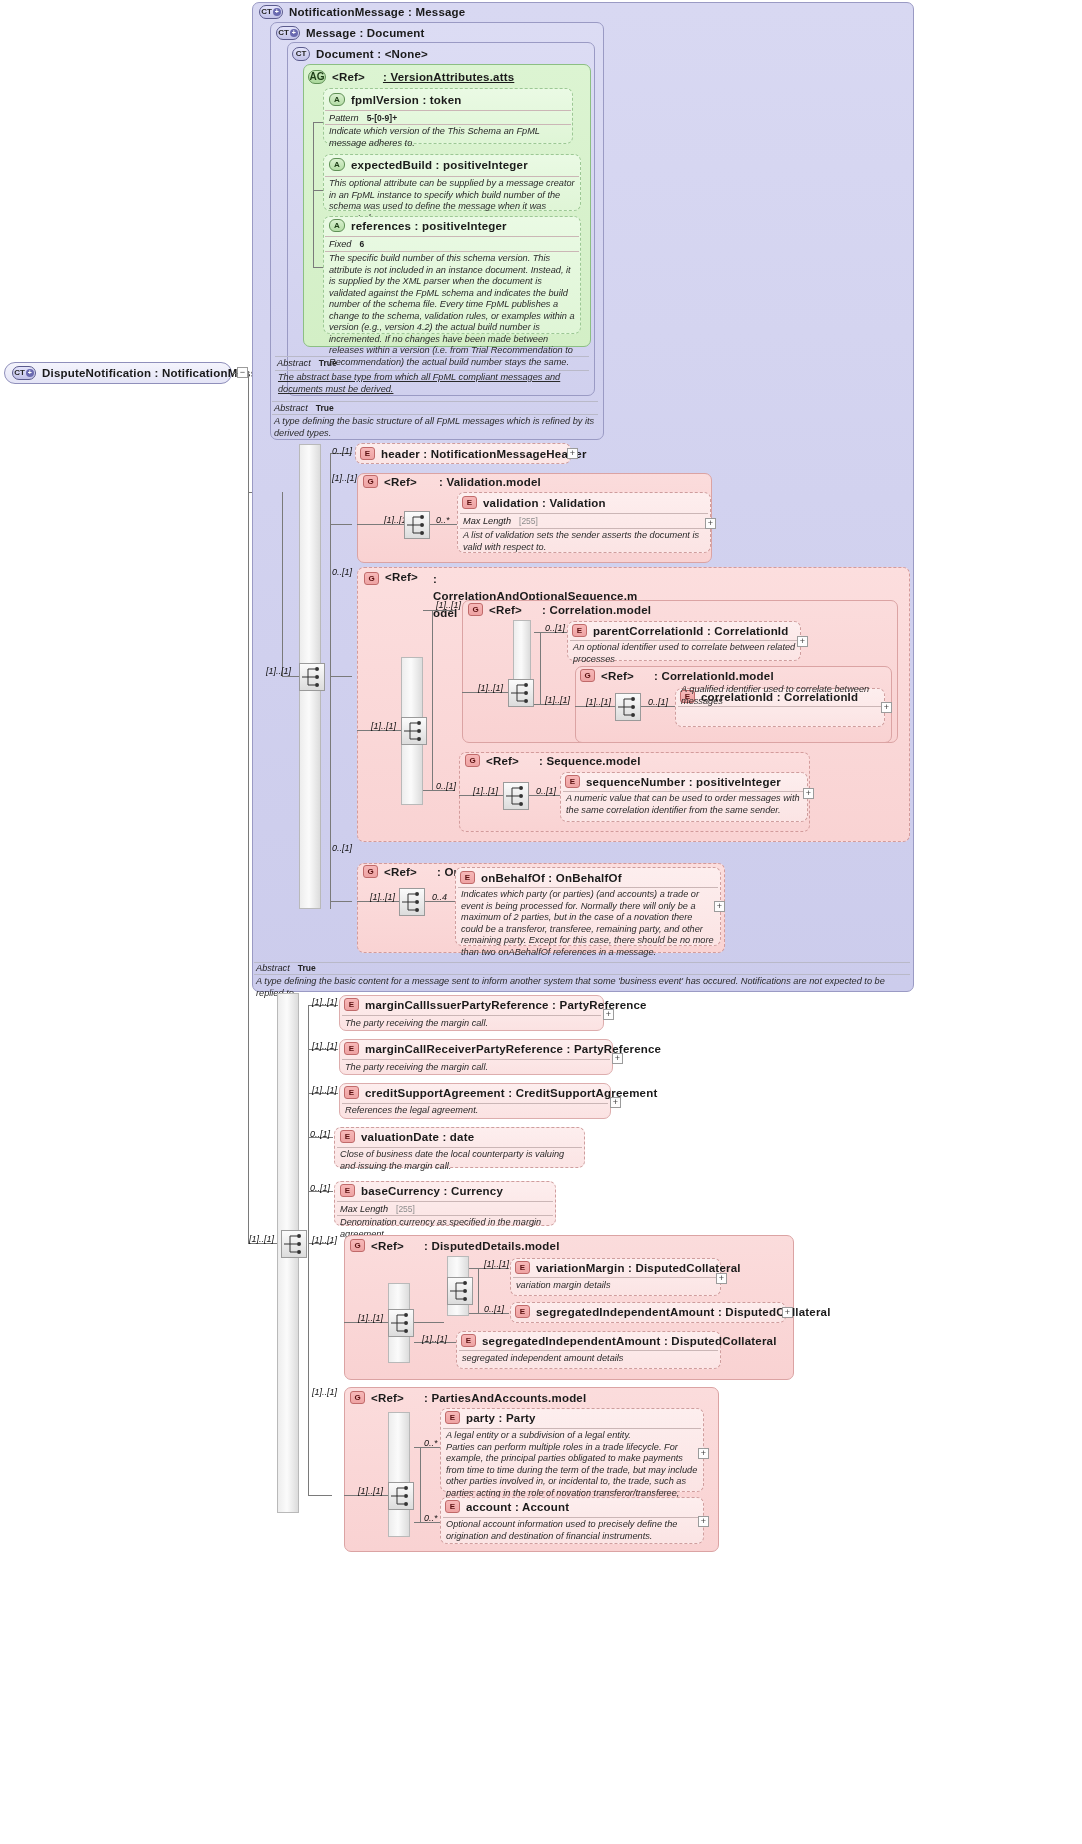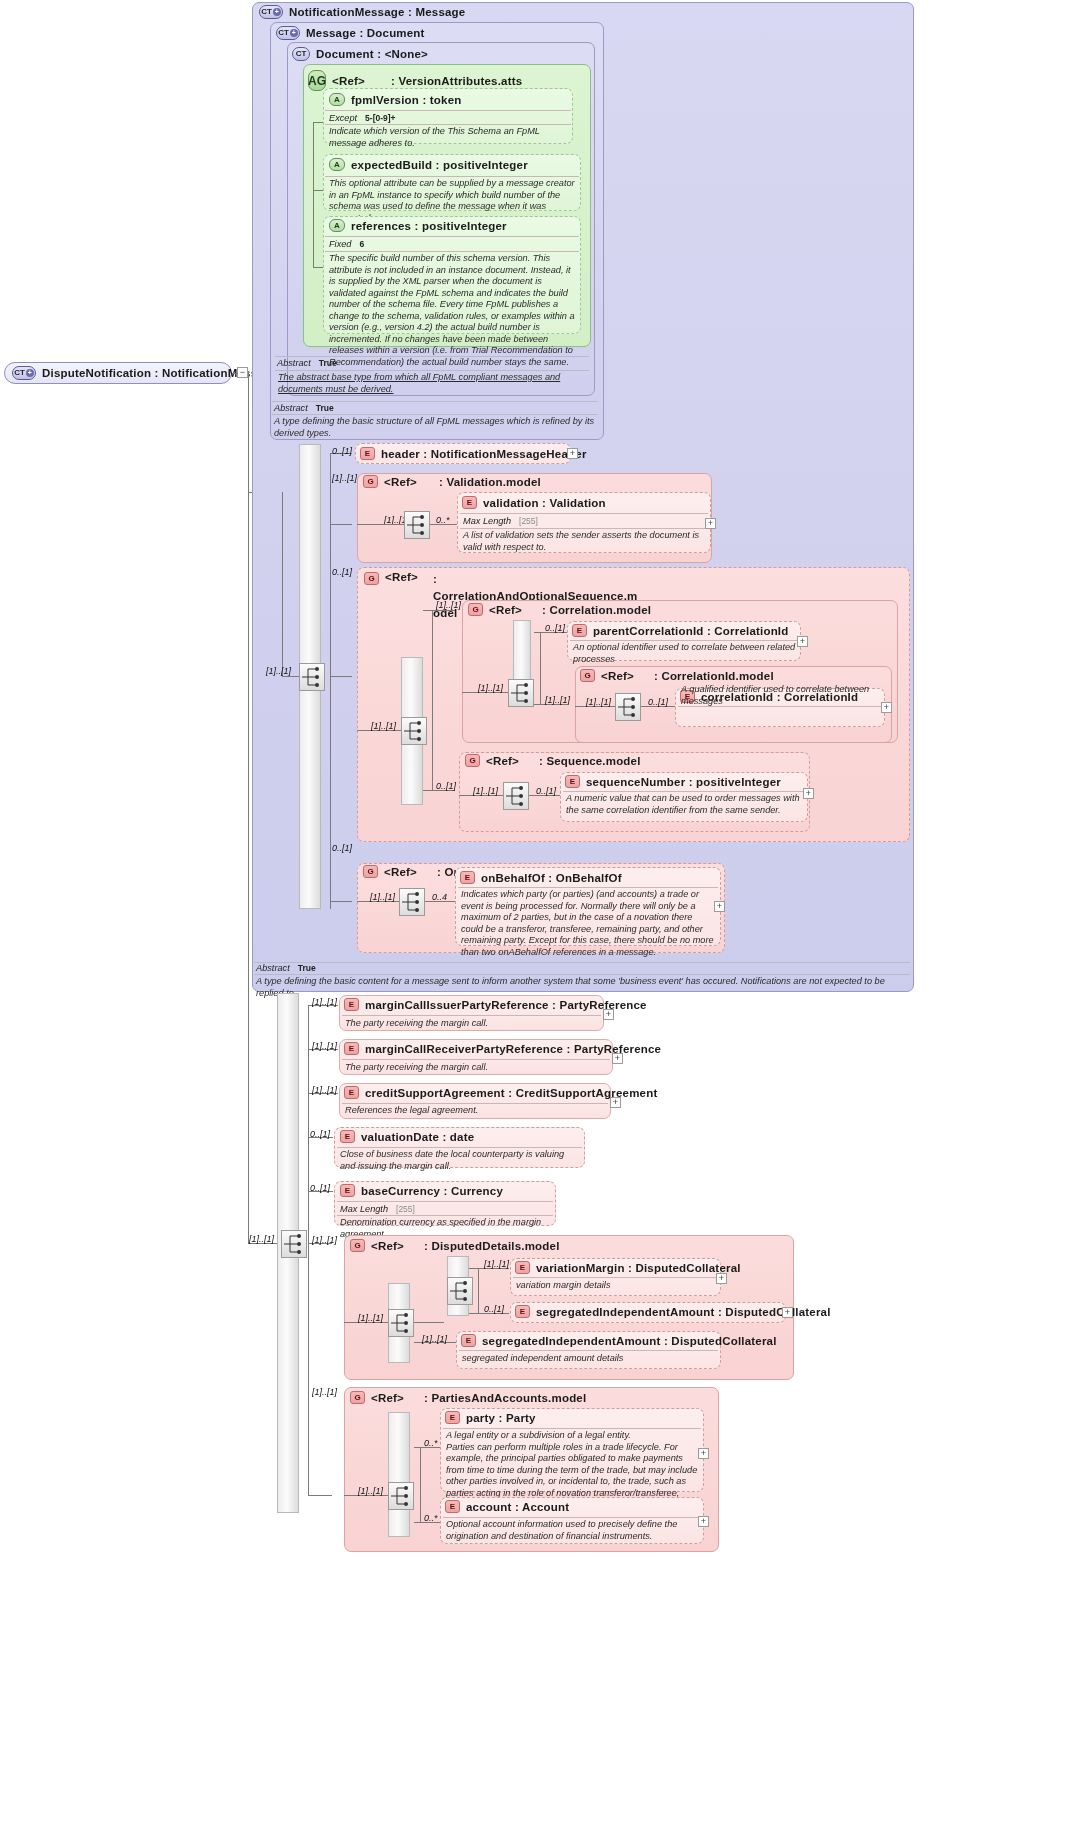--- a/index.html
+++ b/index.html
@@ -33,22 +33,22 @@
   
   .badge {
     display:inline-flex; align-items:center; justify-content:center;
     font-size:8.5px; font-weight:bold; line-height:1;
     border-radius:3px; flex:0 0 auto;
   }
   .b-ct { width:24px; height:14px; border-radius:7px; border:1px solid #5a5a8c;
           background:linear-gradient(180deg,#e4e4fb,#c2c2e8); color:#222; font-size:8px; gap:1px;}
   .b-ct .plus { display:inline-block;width:8px;height:8px;border-radius:50%;
           background:#6a6ab0;color:#fff;font-size:7px;line-height:8px;text-align:center;}
-  .b-ag { width:18px; height:21px; border-radius:7px; border:1px solid #5f9055;
-          background:linear-gradient(180deg,#cdebc0,#a9d79a); color:#1d3c16; font-size:12px;}
+  .b-ag { width:18px; height:14px; border-radius:7px; border:1px solid #5f9055;
+          background:linear-gradient(180deg,#cdebc0,#a9d79a); color:#1d3c16; font-size:10px;}
   .b-a  { width:16px; height:13px; border-radius:6px; border:1px solid #5f9055;
           background:linear-gradient(180deg,#d9f0cf,#b4dda6); color:#1d3c16; font-size:8px;}
   .b-e  { width:15px; height:13px; border:1px solid #c06a6a;
           background:linear-gradient(180deg,#f7b8b8,#eea3a3); color:#5a1111; font-size:8px;}
   .b-g  { width:15px; height:13px; border:1px solid #c06a6a;
           background:linear-gradient(180deg,#f7b8b8,#eea3a3); color:#5a1111; font-size:8px;}
 
   
   .desc { position:absolute; font-style:italic; font-size:9.2px; line-height:11.5px; color:#2a2a2a; }
   .facet { position:absolute; font-size:9.2px; color:#222; white-space:nowrap;}
@@ -114,36 +114,36 @@
   <div class="box ct-inner" style="left:287px; top:42px; width:308px; height:354px;"></div>
   <div class="hdr" style="left:292px; top:47px;">
     <span class="badge b-ct" style="width:18px">CT</span>
     <span class="tt">Document : &lt;None&gt;</span>
   </div>
 
   <div class="box ag" style="left:303px; top:64px; width:288px; height:283px;"></div>
   <div class="hdr" style="left:308px; top:70px;">
     <span class="badge b-ag">AG</span>
     <span class="tt">&lt;Ref&gt;</span>
-    <span class="tt" style="margin-left:20px;">: VersionAttributes.atts</span>
+    <span class="tt" style="margin-left:12px;text-decoration:underline;">: VersionAttributes.atts</span>
   </div>
 
   <div class="ln lnv" style="left:313px; top:122px; height:145px;"></div>
   <div class="ln lnh" style="left:313px; top:122px; width:10px;"></div>
   <div class="ln lnh" style="left:313px; top:190px; width:10px;"></div>
   <div class="ln lnh" style="left:313px; top:267px; width:10px;"></div>
 
   <div class="box attr" style="left:323px; top:88px; width:250px; height:56px;"></div>
   <div class="hdr" style="left:329px; top:93px;">
     <span class="badge b-a">A</span>
     <span class="tt">fpmlVersion : token</span>
   </div>
   <div class="rule light" style="left:325px; top:110px; width:246px;"></div>
   <div class="facet" style="left:329px; top:113px;">
-    <i>Except</i><span class="v">5-[0-9]+</span>
+    <i>Pattern</i><span class="v">5-[0-9]+</span>
   </div>
   <div class="rule light" style="left:325px; top:124px; width:246px;"></div>
   <div class="desc" style="left:329px; top:126px; width:240px;">Indicate which version of the This Schema an FpML message adheres to.</div>
 
   <div class="box attr" style="left:323px; top:154px; width:258px; height:57px;"></div>
   <div class="hdr" style="left:329px; top:158px;">
     <span class="badge b-a">A</span>
     <span class="tt">expectedBuild : positiveInteger</span>
   </div>
   <div class="rule light" style="left:325px; top:176px; width:254px;"></div>

